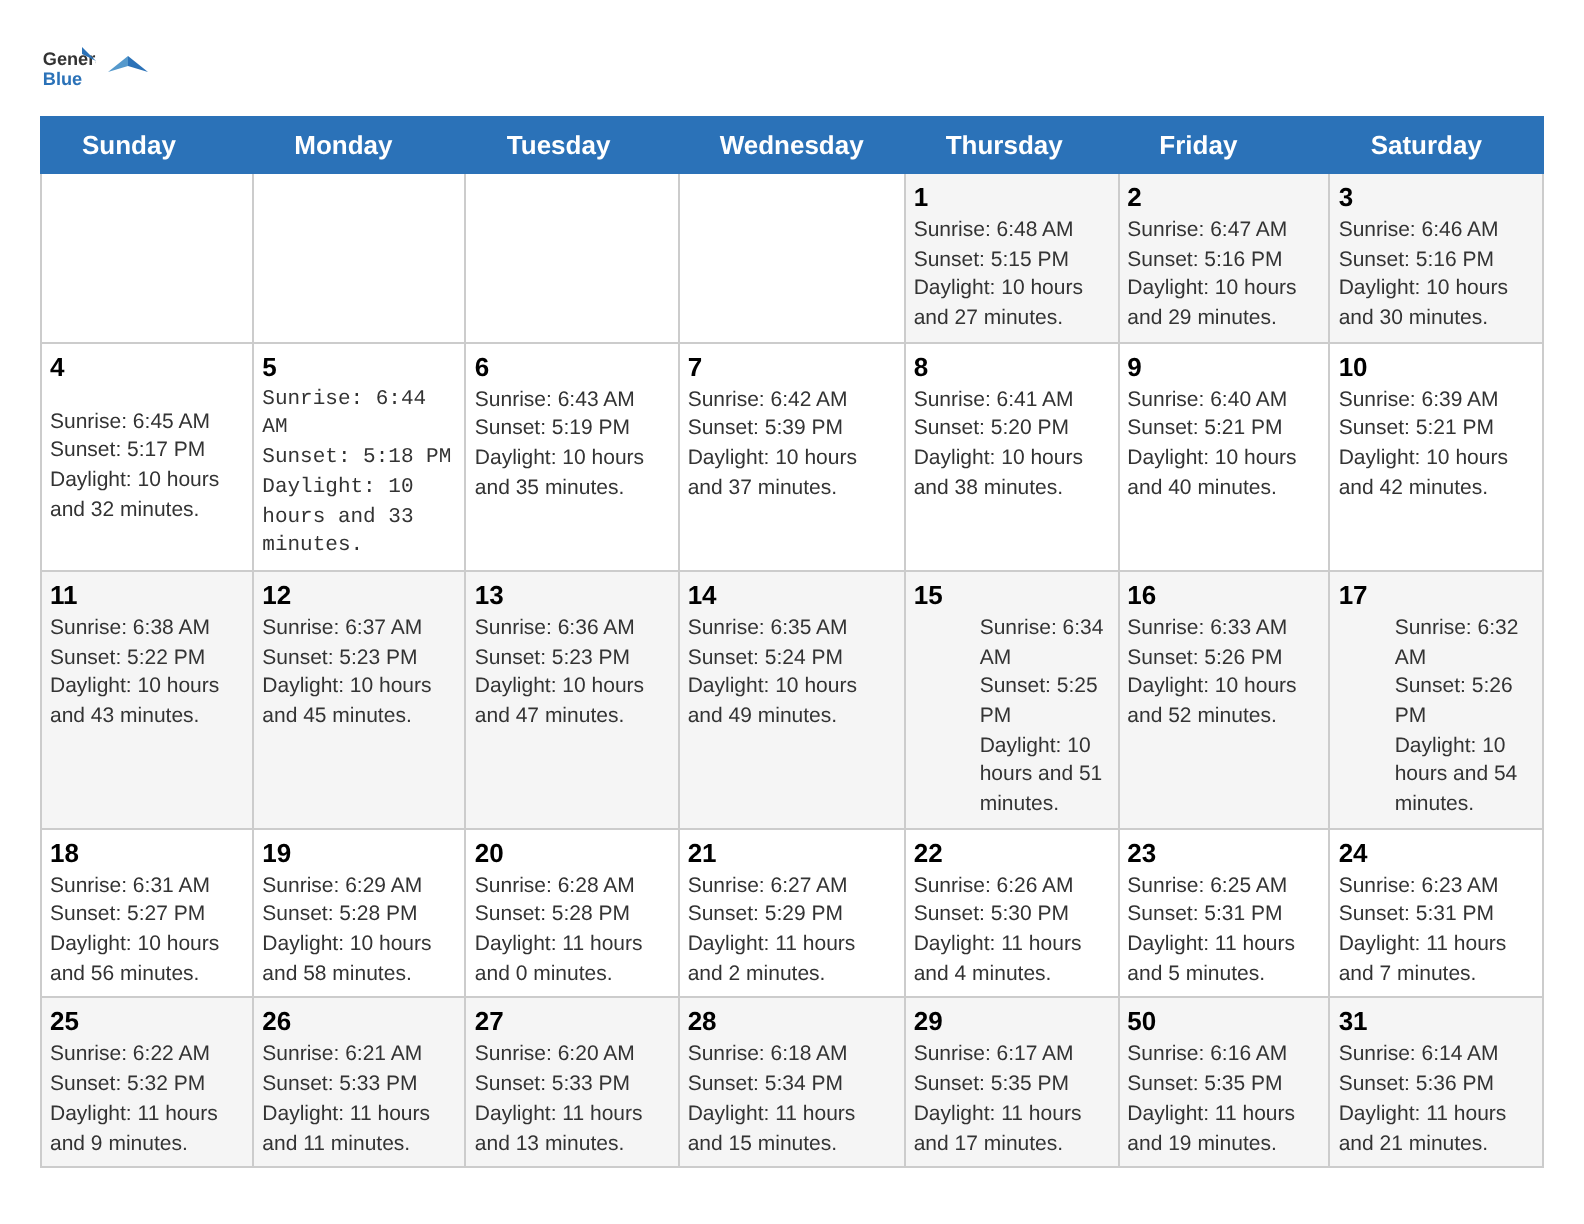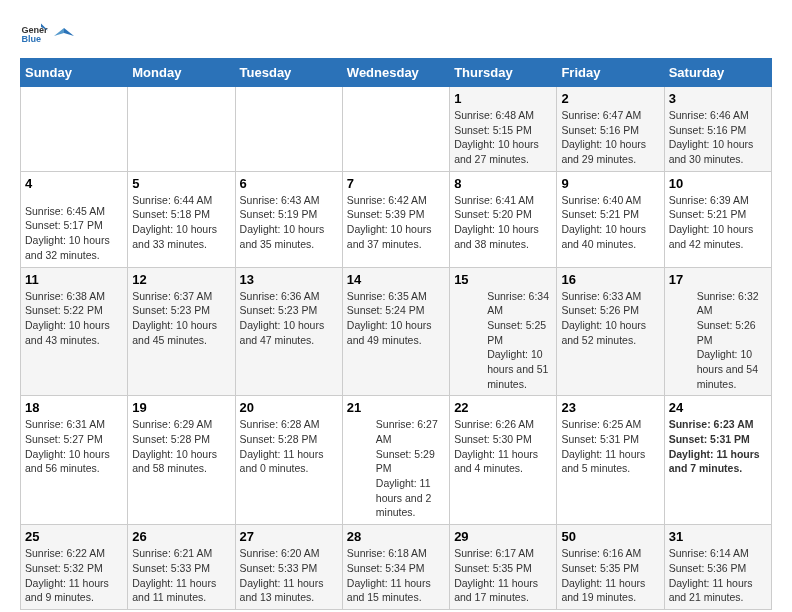--- a/index.html
+++ b/index.html
@@ -38,21 +38,21 @@
       color: #555;
     }
     .calendar {
       width: 100%;
       border-collapse: collapse;
       font-size: 11px;
     }
     .calendar thead tr th {
       background-color: #2b72b8;
       color: #fff;
-      padding: 6px 4px;
+      padding: 6px 20px;
       text-align: left;
       border: 1px solid #2b72b8;
       font-size: 13px;
     }
     .calendar tbody tr td {
       border: 1px solid #ccc;
       vertical-align: top;
       padding: 4px;
       width: calc(100% / 7);
       min-height: 80px;
@@ -145,21 +145,21 @@
       </tr>
       <tr>
         <td>
           <span class="day-number">4</span>
           <div class="cell-content" style="white-space: pre-line; margin-top: 13px;">Sunrise: 6:45 AM
 Sunset: 5:17 PM
 Daylight: 10 hours and 32 minutes.</div>
         </td>
         <td>
           <span class="day-number">5</span>
-          <div class="cell-content" style="white-space: pre-line;">Sunrise: 6:44 AM
+          <div class="cell-content" style="white-space: pre-line; font-family: Liberation Mono, monospace;">Sunrise: 6:44 AM
 Sunset: 5:18 PM
 Daylight: 10 hours and 33 minutes.</div>
         </td>
         <td>
           <span class="day-number">6</span>
           <div class="cell-content" style="white-space: pre-line;">Sunrise: 6:43 AM
 Sunset: 5:19 PM
 Daylight: 10 hours and 35 minutes.</div>
         </td>
         <td>
@@ -245,39 +245,39 @@
 Daylight: 10 hours and 58 minutes.</div>
         </td>
         <td>
           <span class="day-number">20</span>
           <div class="cell-content" style="white-space: pre-line;">Sunrise: 6:28 AM
 Sunset: 5:28 PM
 Daylight: 11 hours and 0 minutes.</div>
         </td>
         <td>
           <span class="day-number">21</span>
-          <div class="cell-content" style="white-space: pre-line; margin-left: 29px;">Sunrise: 6:27 AM
+          <div class="cell-content" style="white-space: pre-line;">Sunrise: 6:27 AM
 Sunset: 5:29 PM
 Daylight: 11 hours and 2 minutes.</div>
         </td>
         <td>
           <span class="day-number">22</span>
           <div class="cell-content" style="white-space: pre-line;">Sunrise: 6:26 AM
 Sunset: 5:30 PM
 Daylight: 11 hours and 4 minutes.</div>
         </td>
         <td>
           <span class="day-number">23</span>
           <div class="cell-content" style="white-space: pre-line;">Sunrise: 6:25 AM
 Sunset: 5:31 PM
 Daylight: 11 hours and 5 minutes.</div>
         </td>
         <td>
           <span class="day-number">24</span>
-          <div class="cell-content" style="white-space: pre-line; font-weight: bold;">Sunrise: 6:23 AM
+          <div class="cell-content" style="white-space: pre-line;">Sunrise: 6:23 AM
 Sunset: 5:31 PM
 Daylight: 11 hours and 7 minutes.</div>
         </td>
       </tr>
       <tr>
         <td>
           <span class="day-number">25</span>
           <div class="cell-content" style="white-space: pre-line;">Sunrise: 6:22 AM
 Sunset: 5:32 PM
 Daylight: 11 hours and 9 minutes.</div>

